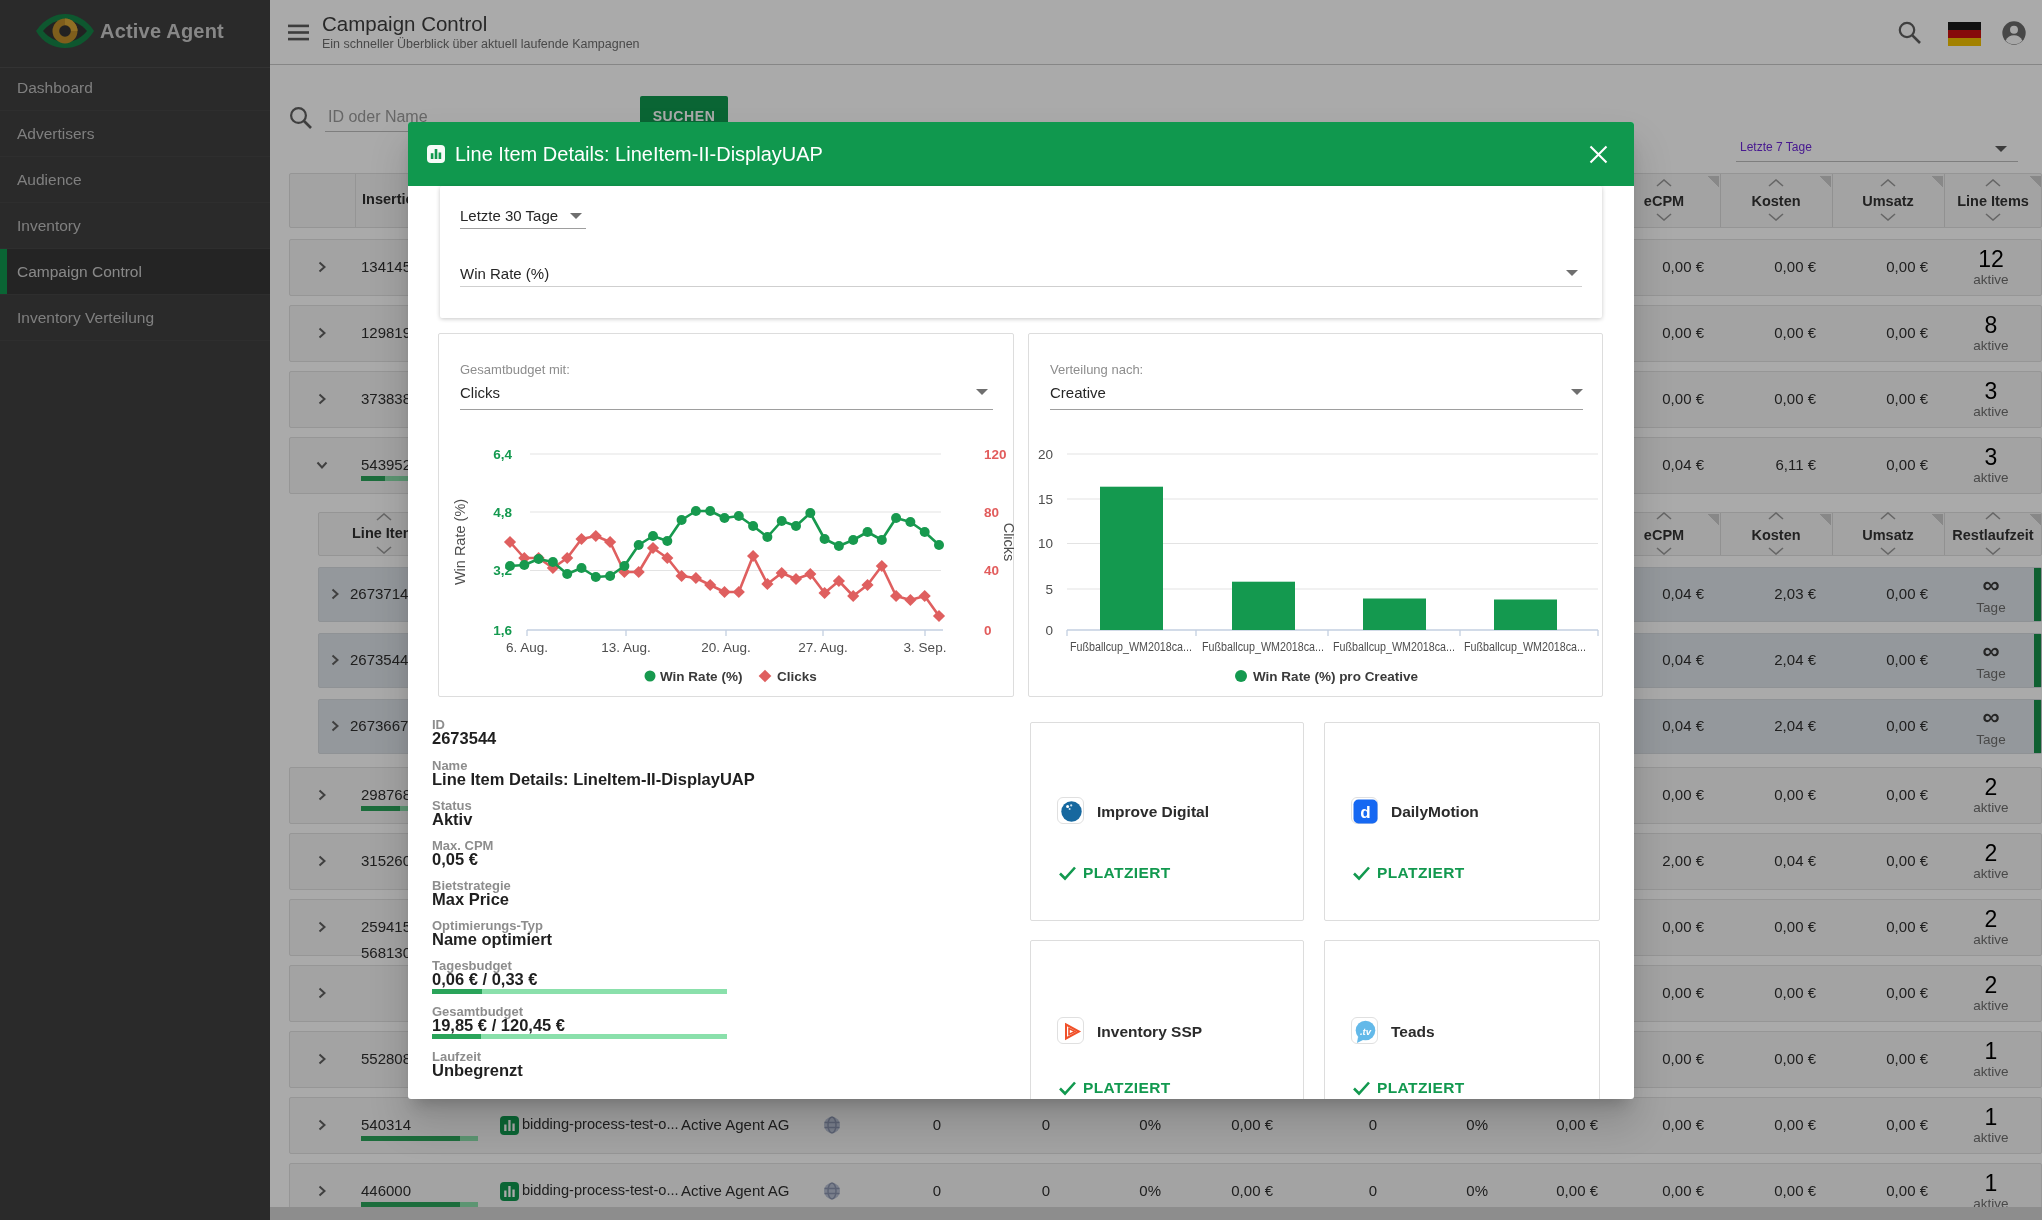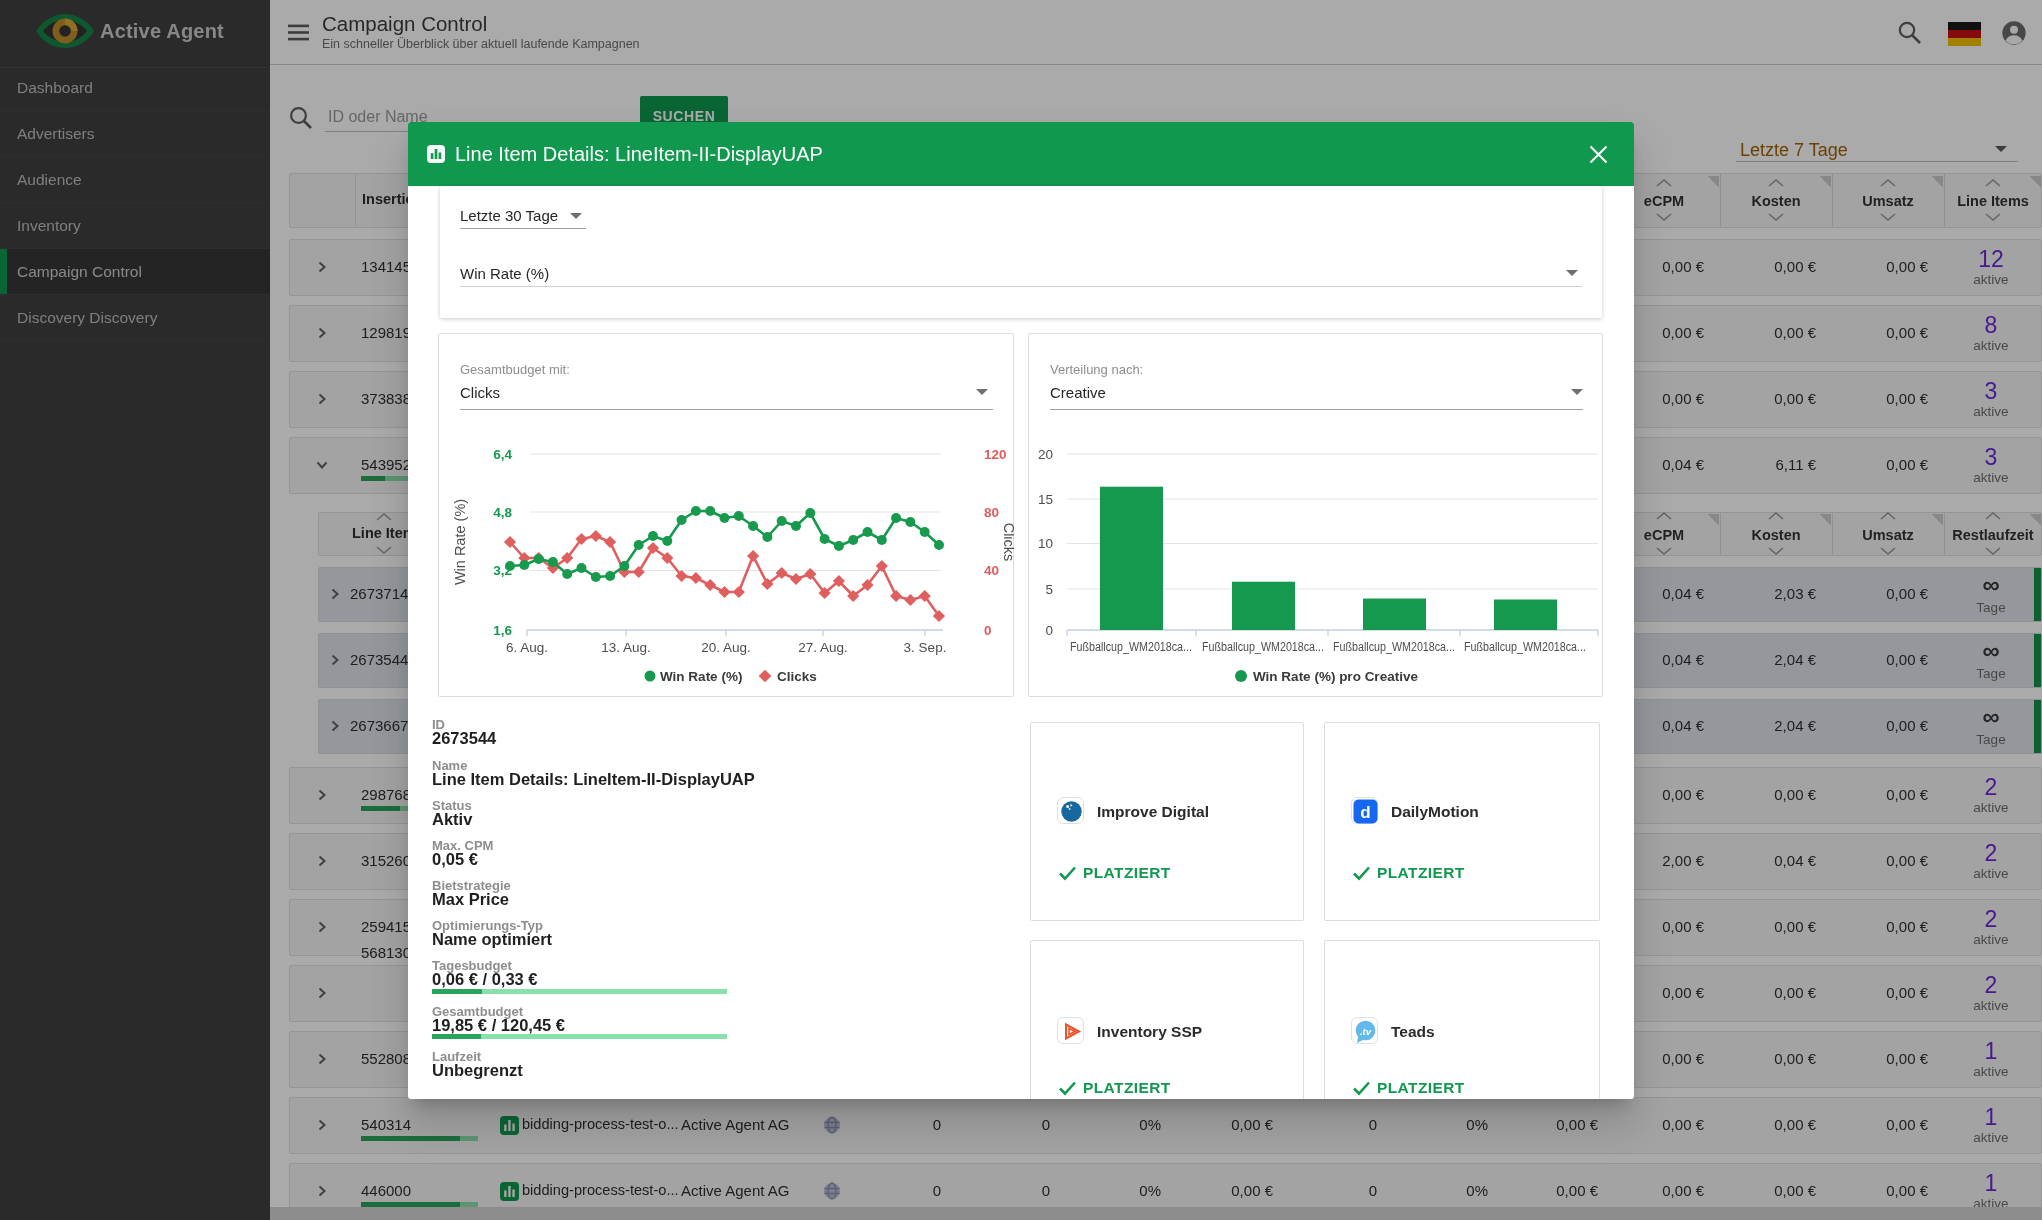--- a/index.html
+++ b/index.html
@@ -13,21 +13,21 @@
 #content{left:270px;top:65px;width:1772px;height:1155px;background:#fff;z-index:0}
 .underl{position:absolute;height:1px;background:#bdbdbd;z-index:1}
 .hdr{position:absolute;background:#f5f5f5;border:1px solid #e0e0e0;border-radius:2px}
 .row{position:absolute;background:#f5f5f5;border:1px solid #e2e2e2;border-radius:2px}
 .subrow{position:absolute;background:#dfe5ea;border:1px solid #d7dce0;border-radius:2px}
 .cell{position:absolute;font-size:15px;color:#2f2f2f;white-space:nowrap}
 .rt{text-align:right}
 .hcell{position:absolute;font-size:14.5px;font-weight:bold;color:#333;text-align:center}
 .caret{position:absolute;width:16px;height:8px}
 .cornr{position:absolute;width:12px;height:12px;background:linear-gradient(to bottom left,#cdcdcd 46%,rgba(0,0,0,0) 50%)}
-.bignum{position:absolute;font-size:23px;color:#6d28d9;text-align:center}
+.bignum{position:absolute;font-size:23px;color:#000000;text-align:center}
 .aktive{position:absolute;font-size:13.5px;color:#6d6d6d;text-align:center}
 .pbar{position:absolute;height:5px;background:#8ae0ab}
 .pbar>div{height:5px;background:#2aa45a}
 .grnedge{position:absolute;width:7px;background:#16914a;right:0;top:0}
 .rowicon{position:absolute;width:19px;height:19px;background:#10984e;border-radius:4px}
 #overlay{left:0;top:0;width:2042px;height:1220px;background:rgba(0,0,0,0.335);z-index:5}
 #modal{left:408px;top:122px;width:1226px;height:977px;background:#fff;z-index:10;border-radius:3px;box-shadow:0 11px 15px -7px rgba(0,0,0,.2),0 24px 38px 3px rgba(0,0,0,.14);overflow:hidden}
 #mhead{position:absolute;left:0;top:0;width:1226px;height:64px;background:#10984e}
 .card{position:absolute;background:#fff;border:1px solid #ddd;border-radius:2px}
 .selectlbl{position:absolute;font-size:13px;color:#8d8d8d}
@@ -64,21 +64,21 @@
     <circle cx="12" cy="9.2" r="3.4" fill="#fdfdfd"></circle>
     <path d="M4.8 18.6 C6.2 15.4 9 13.9 12 13.9 C15 13.9 17.8 15.4 19.2 18.6 A10 10 0 0 1 4.8 18.6 Z" fill="#fdfdfd"></path>
   </svg>
 <svg class="abs" style="left:288px;top:105px;z-index:1" width="26" height="26" viewBox="0 0 26 26">
     <circle cx="10.5" cy="10.5" r="7.4" fill="none" stroke="#5f5f5f" stroke-width="2.2"></circle>
     <line x1="16" y1="16" x2="23" y2="23" stroke="#5f5f5f" stroke-width="2.6"></line>
   </svg>
 <div class="abs" style="left:328px;top:108px;font-size:16px;color:#9b9b9b;z-index:1">ID oder Name</div>
 <div class="underl" style="left:325px;top:131px;width:310px"></div>
 <div class="abs" style="left:640px;top:96px;width:88px;height:38px;background:#10984e;color:#fff;font-size:14px;font-weight:bold;text-align:center;line-height:40px;letter-spacing:.6px;border-radius:2px;z-index:1">SUCHEN</div>
-<div class="abs" style="left:1740px;top:140px;font-size:18px;color:#a16207;z-index:1">Letzte 7 Tage</div>
+<div class="abs" style="left:1740px;top:140px;font-size:12px;color:#6d28d9;z-index:1">Letzte 7 Tage</div>
 <div class="dtri" style="left:1995px;top:146px;border-top-color:#5a5a5a;z-index:1"></div>
 <div class="underl" style="left:1736px;top:161px;width:282px"></div>
 <div id="tablelayer">
     <div class="hdr" style="left:289px;top:173px;width:1753px;height:55px"></div>
     <div class="abs" style="left:355px;top:174px;width:1px;height:53px;background:#e0e0e0"></div>
     <div class="cell" style="left:362px;top:191px;font-weight:bold;font-size:14.5px">Insertion Order</div>
     <div class="abs" style="left:1720px;top:174px;width:1px;height:53px;background:#dadada"></div>
     <div class="abs" style="left:1832px;top:174px;width:1px;height:53px;background:#dadada"></div>
     <div class="abs" style="left:1944px;top:174px;width:1px;height:53px;background:#dadada"></div>
     <div class="hcell" style="left:1608px;top:193px;width:112px">eCPM</div>
@@ -362,21 +362,21 @@
 <path d="M30 5.5 A12.5 12.5 0 0 1 42.5 18 L36 18 A6 6 0 0 0 30 12 Z" fill="#d8a737"></path>
 <circle cx="30" cy="18" r="5.8" fill="#343434"></circle>
     </svg>
     <div class="brand">Active Agent</div>
     <div class="logodiv"></div>
     <div class="mitem" style="top:65px">Dashboard</div>
     <div class="mitem" style="top:111px">Advertisers</div>
     <div class="mitem" style="top:157px">Audience</div>
     <div class="mitem" style="top:203px">Inventory</div>
     <div class="mitem sel" style="top:249px">Campaign Control</div>
-    <div class="mitem" style="top:295px">Discovery Discovery</div>
+    <div class="mitem" style="top:295px">Inventory Verteilung</div>
   </div>
 <div id="overlay" class="abs"></div>
 <div id="modal" class="abs">
     <div id="mhead"></div>
     <div class="abs" style="left:19px;top:23px;width:18px;height:18px;background:rgba(255,255,255,.96);border-radius:4px"><svg width="18" height="18" viewBox="0 0 18 18">
         <rect x="3.8" y="8.2" width="2.6" height="5.8" fill="#10984e"></rect>
         <rect x="7.7" y="4" width="2.6" height="10" fill="#10984e"></rect>
         <rect x="11.6" y="7.5" width="2.6" height="6.5" fill="#10984e"></rect>
       </svg></div>
     <div class="abs" style="left:47px;top:21px;font-size:20px;color:#fff">Line Item Details: LineItem-II-DisplayUAP</div>

